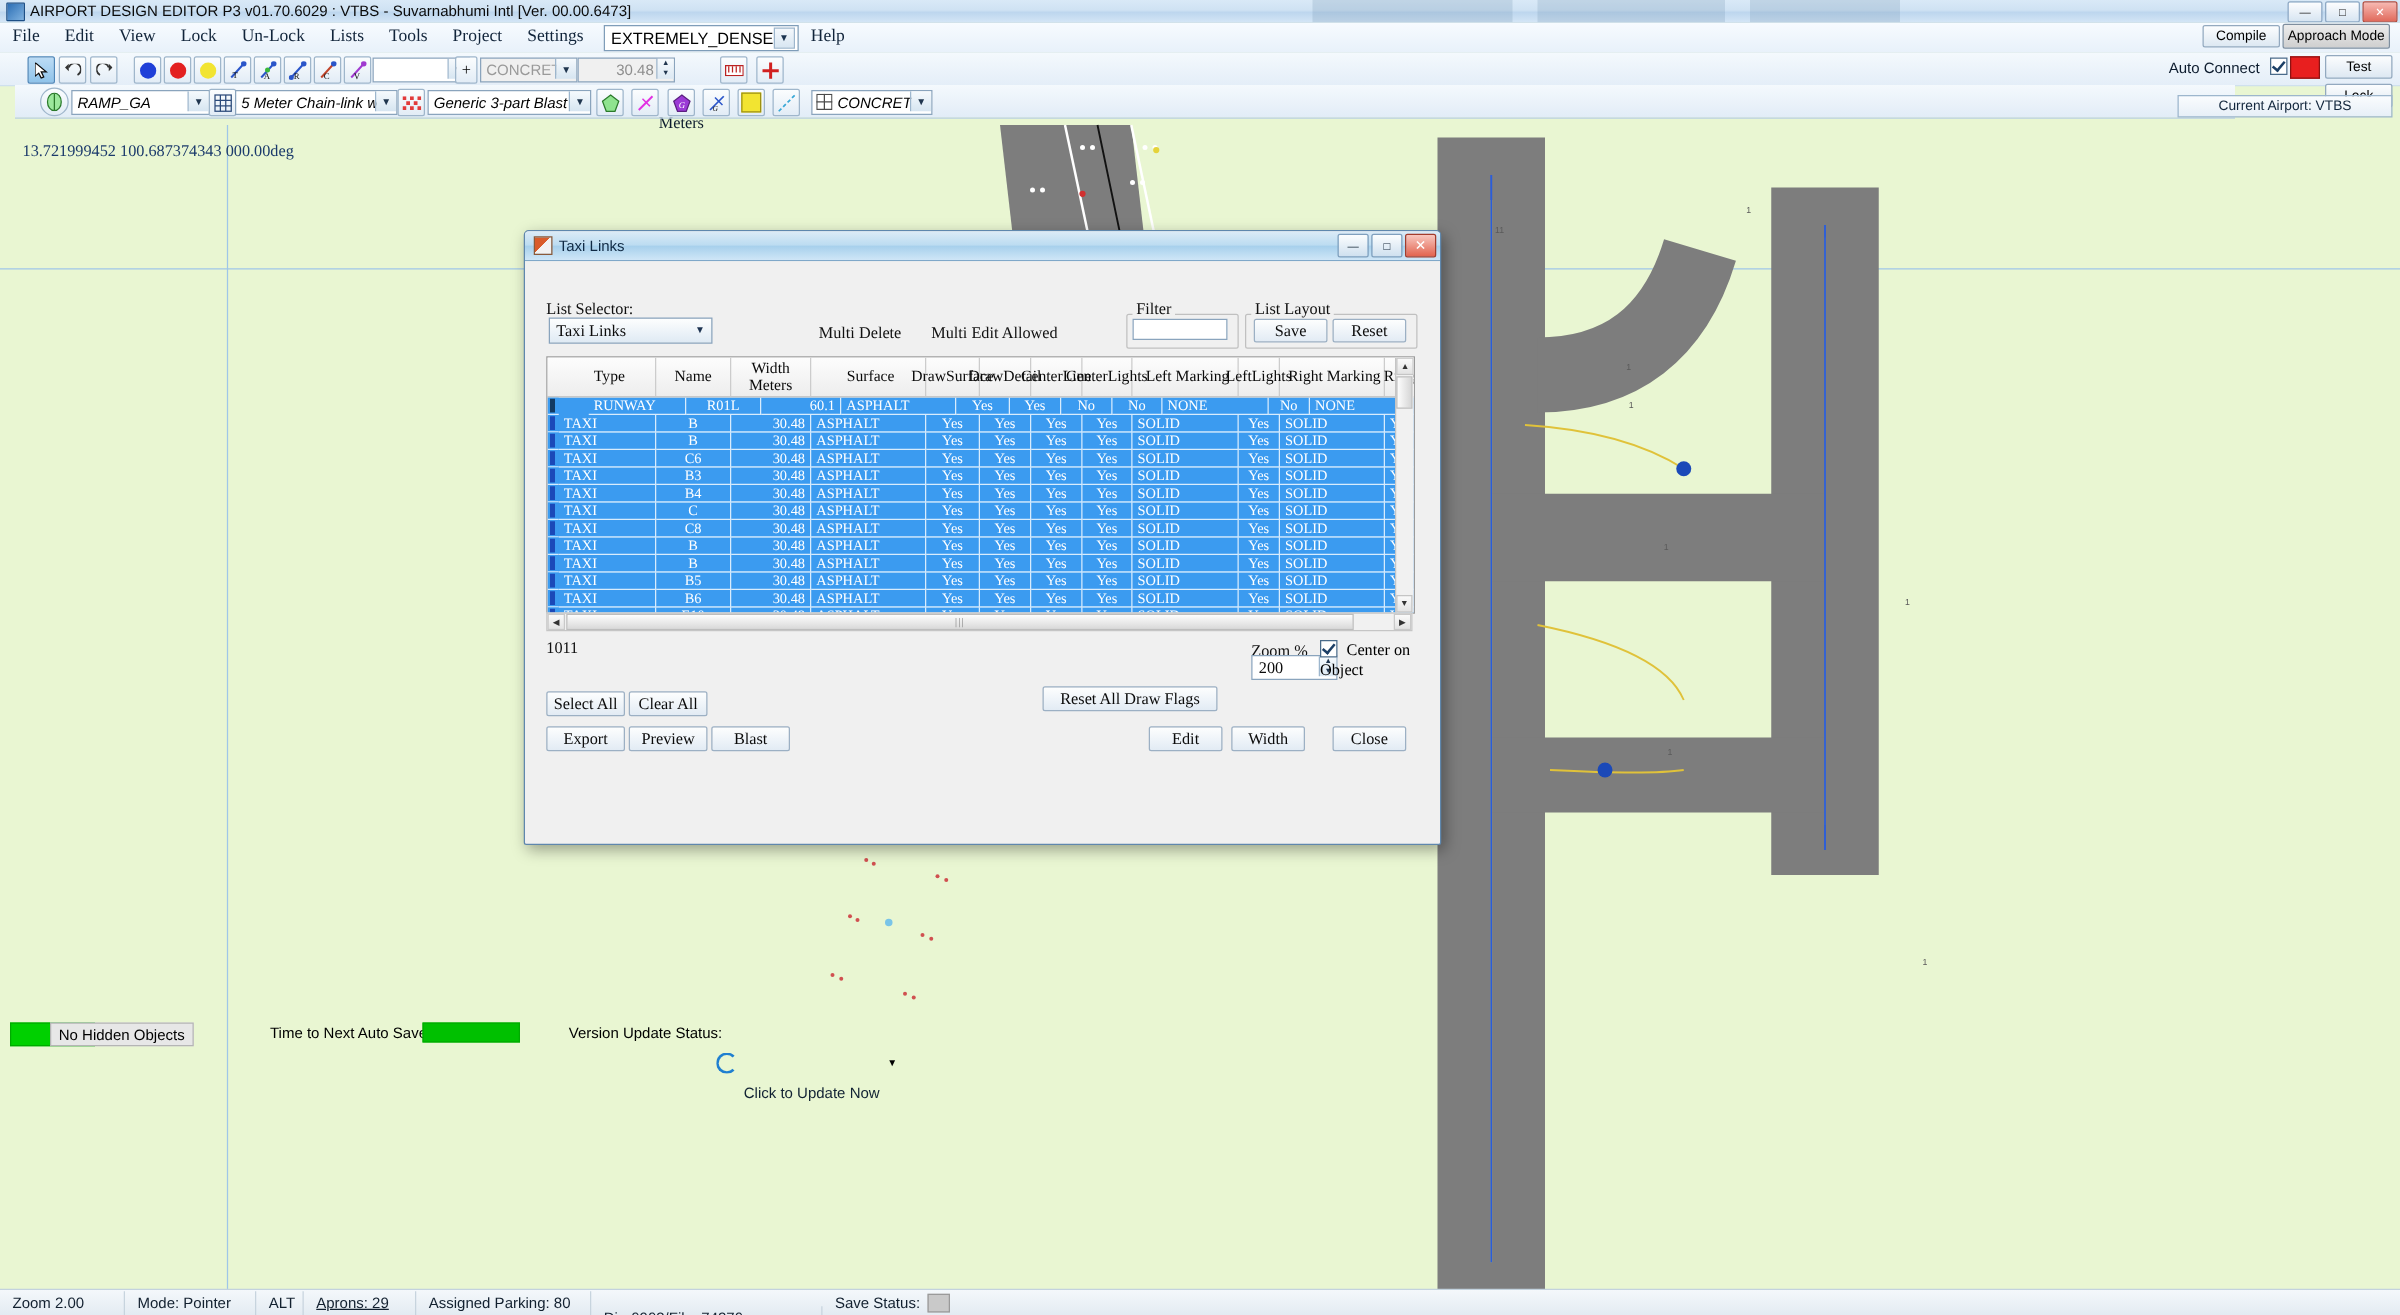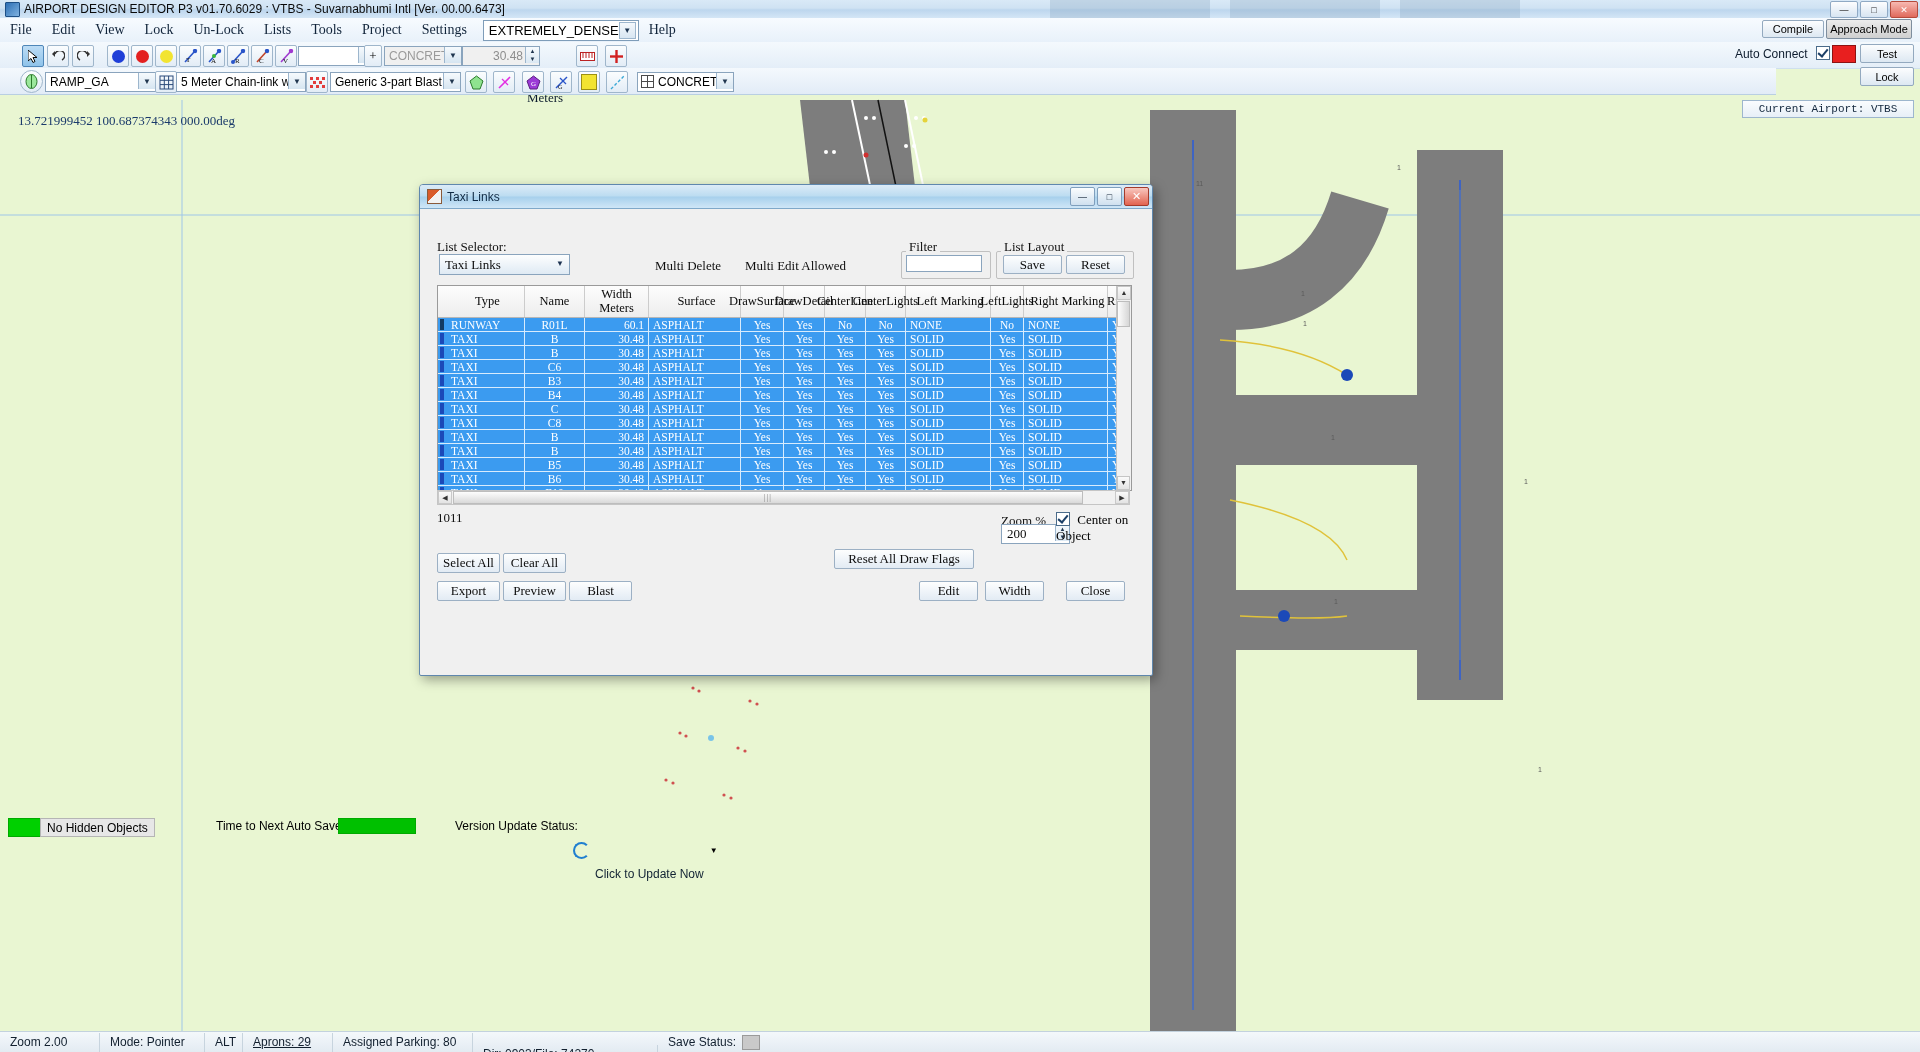--- a/index.html
+++ b/index.html
@@ -46,22 +46,22 @@
     background:linear-gradient(180deg,#f4f8fc,#d8e6f2);border:1px solid #9db6cd;font-size:8px;color:#1b3350;}
   .compilebtn{position:absolute;right:96px;top:2px;width:60px;height:16px;
     border:1px solid #93a9bf;border-radius:2px;background:linear-gradient(180deg,#fcfdfe,#dde8f2);
     font-size:11px;font-family:"Liberation Sans",sans-serif;display:flex;align-items:center;justify-content:center;}
   .approachbtn{position:absolute;right:8px;top:1px;width:84px;height:18px;border:1px solid #7e8e9e;border-radius:2px;
     background:linear-gradient(180deg,#ececec,#cfcfcf);font-size:11px;font-family:"Liberation Sans",sans-serif;
     display:flex;align-items:center;justify-content:center;}
   
   #tb1{position:absolute;left:0;top:42px;width:1920px;height:26px;
     background:linear-gradient(180deg,#f4f9fd,#e4eef8);border-bottom:1px solid #cfe0ee;}
-  #tb2{position:absolute;left:0;top:68px;width:1776px;height:26px;
-    background:linear-gradient(180deg,#f4f9fd,#e2ecf7);border-bottom:1px solid #b9cfe2;}
+  #tb2{position:absolute;left:12px;top:68px;width:1776px;height:26px;
+    background:linear-gradient(180deg,#f4f9fd,#e2ecf7);border-bottom:1px solid #b9cfe2;font-style:italic;}
   .tbtn{position:absolute;top:3px;width:20px;height:20px;border:1px solid #9fb6cb;border-radius:2px;
     background:linear-gradient(180deg,#fbfdfe,#e2ecf6);display:flex;align-items:center;justify-content:center;}
   .tbtn.sel{background:linear-gradient(180deg,#bcdcf5,#8fc3ea);border-color:#4e86b8;}
   .dot{width:13px;height:13px;border-radius:50%;}
   .cmb{position:absolute;top:4px;height:18px;border:1px solid #8aa4bd;background:#fff;
     display:flex;align-items:center;padding-left:4px;font-size:12px;font-family:"Liberation Sans",sans-serif;
     overflow:hidden;white-space:nowrap;}
   .cmb .arw{position:absolute;right:0;top:0;width:16px;height:16px;display:flex;align-items:center;justify-content:center;
     background:linear-gradient(180deg,#f6fafd,#d6e5f1);border-left:1px solid #9db6cd;font-size:8px;color:#20364f;}
   .cmb.dis{background:#f0f0f0;color:#9a9a9a;}
@@ -77,22 +77,22 @@
     vertical-align:-2px;margin-left:5px;position:relative;}
   .cbx.on::after{content:"";position:absolute;left:3px;top:0px;width:4px;height:8px;
     border:solid #1c3f66;border-width:0 2px 2px 0;transform:rotate(40deg);}
   .redsw{position:absolute;right:64px;top:45px;width:22px;height:16px;background:#e81f1f;border:1px solid #8d1212;}
   .testbtn{position:absolute;right:6px;top:44px;width:52px;height:17px;border:1px solid #93a9bf;border-radius:2px;
     background:linear-gradient(180deg,#fcfdfe,#dde8f2);font-size:11px;font-family:"Liberation Sans",sans-serif;
     display:flex;align-items:center;justify-content:center;}
   .lockbtn{position:absolute;right:6px;top:67px;width:52px;height:17px;border:1px solid #93a9bf;border-radius:2px;
     background:linear-gradient(180deg,#fcfdfe,#dde8f2);font-size:11px;font-family:"Liberation Sans",sans-serif;
     display:flex;align-items:center;justify-content:center;}
-  .curairport{position:absolute;right:6px;top:100px;width:170px;height:16px;border:1px solid #9db6cd;
-    background:linear-gradient(180deg,#fafcfe,#e7eff7);font-size:11px;font-family:Liberation Mono, monospace;
+  .curairport{position:absolute;right:6px;top:76px;width:170px;height:16px;border:1px solid #9db6cd;
+    background:linear-gradient(180deg,#fafcfe,#e7eff7);font-size:11px;font-family:Liberation Sans, sans-serif;
     display:flex;align-items:center;justify-content:center;color:#12263c;}
   
   #coords{position:absolute;left:18px;top:113px;font-size:13px;color:#1b3a6b;
     font-family:"Liberation Serif",serif;}
   
   #dlg{position:absolute;left:419px;top:184px;width:732px;height:490px;
     border:1px solid #5f87ad;border-radius:4px 4px 2px 2px;
     background:#f0f0f0;box-shadow:3px 4px 12px rgba(0,0,0,.35);}
   #dlgtitle{height:23px;border-radius:3px 3px 0 0;
     background:linear-gradient(180deg,#dcebf7 0%,#bcdcf1 48%,#a7d0ec 52%,#cfe6f7 100%);
@@ -539,21 +539,21 @@
             <div>Right Marking</div>
           </div>
           <div class="gh l" style="width: 24px; flex: 0 0 auto;">
             <div>Ri</div>
             <div>Lig</div>
           </div>
         </div>
       <div class="gbody" id="gbody">
           <div class="grow rw">
             <div class="gsel"></div>
-            <div class="gc" style="width: 78px; flex: 0 0 auto;">RUNWAY</div>
+            <div class="gc" style="width: 78px; flex: 0 0 auto; margin-left: 24px;">RUNWAY</div>
             <div class="gc c" style="width: 60px; flex: 0 0 auto;">R01L</div>
             <div class="gc r" style="width: 64px; flex: 0 0 auto;">60.1</div>
             <div class="gc" style="width: 92px; flex: 0 0 auto;">ASPHALT</div>
             <div class="gc c" style="width: 43px; flex: 0 0 auto;">Yes</div>
             <div class="gc c" style="width: 41px; flex: 0 0 auto;">Yes</div>
             <div class="gc c" style="width: 41px; flex: 0 0 auto;">No</div>
             <div class="gc c" style="width: 40px; flex: 0 0 auto;">No</div>
             <div class="gc" style="width: 85px; flex: 0 0 auto;">NONE</div>
             <div class="gc c" style="width: 33px; flex: 0 0 auto;">No</div>
             <div class="gc" style="width: 84px; flex: 0 0 auto;">NONE</div>

